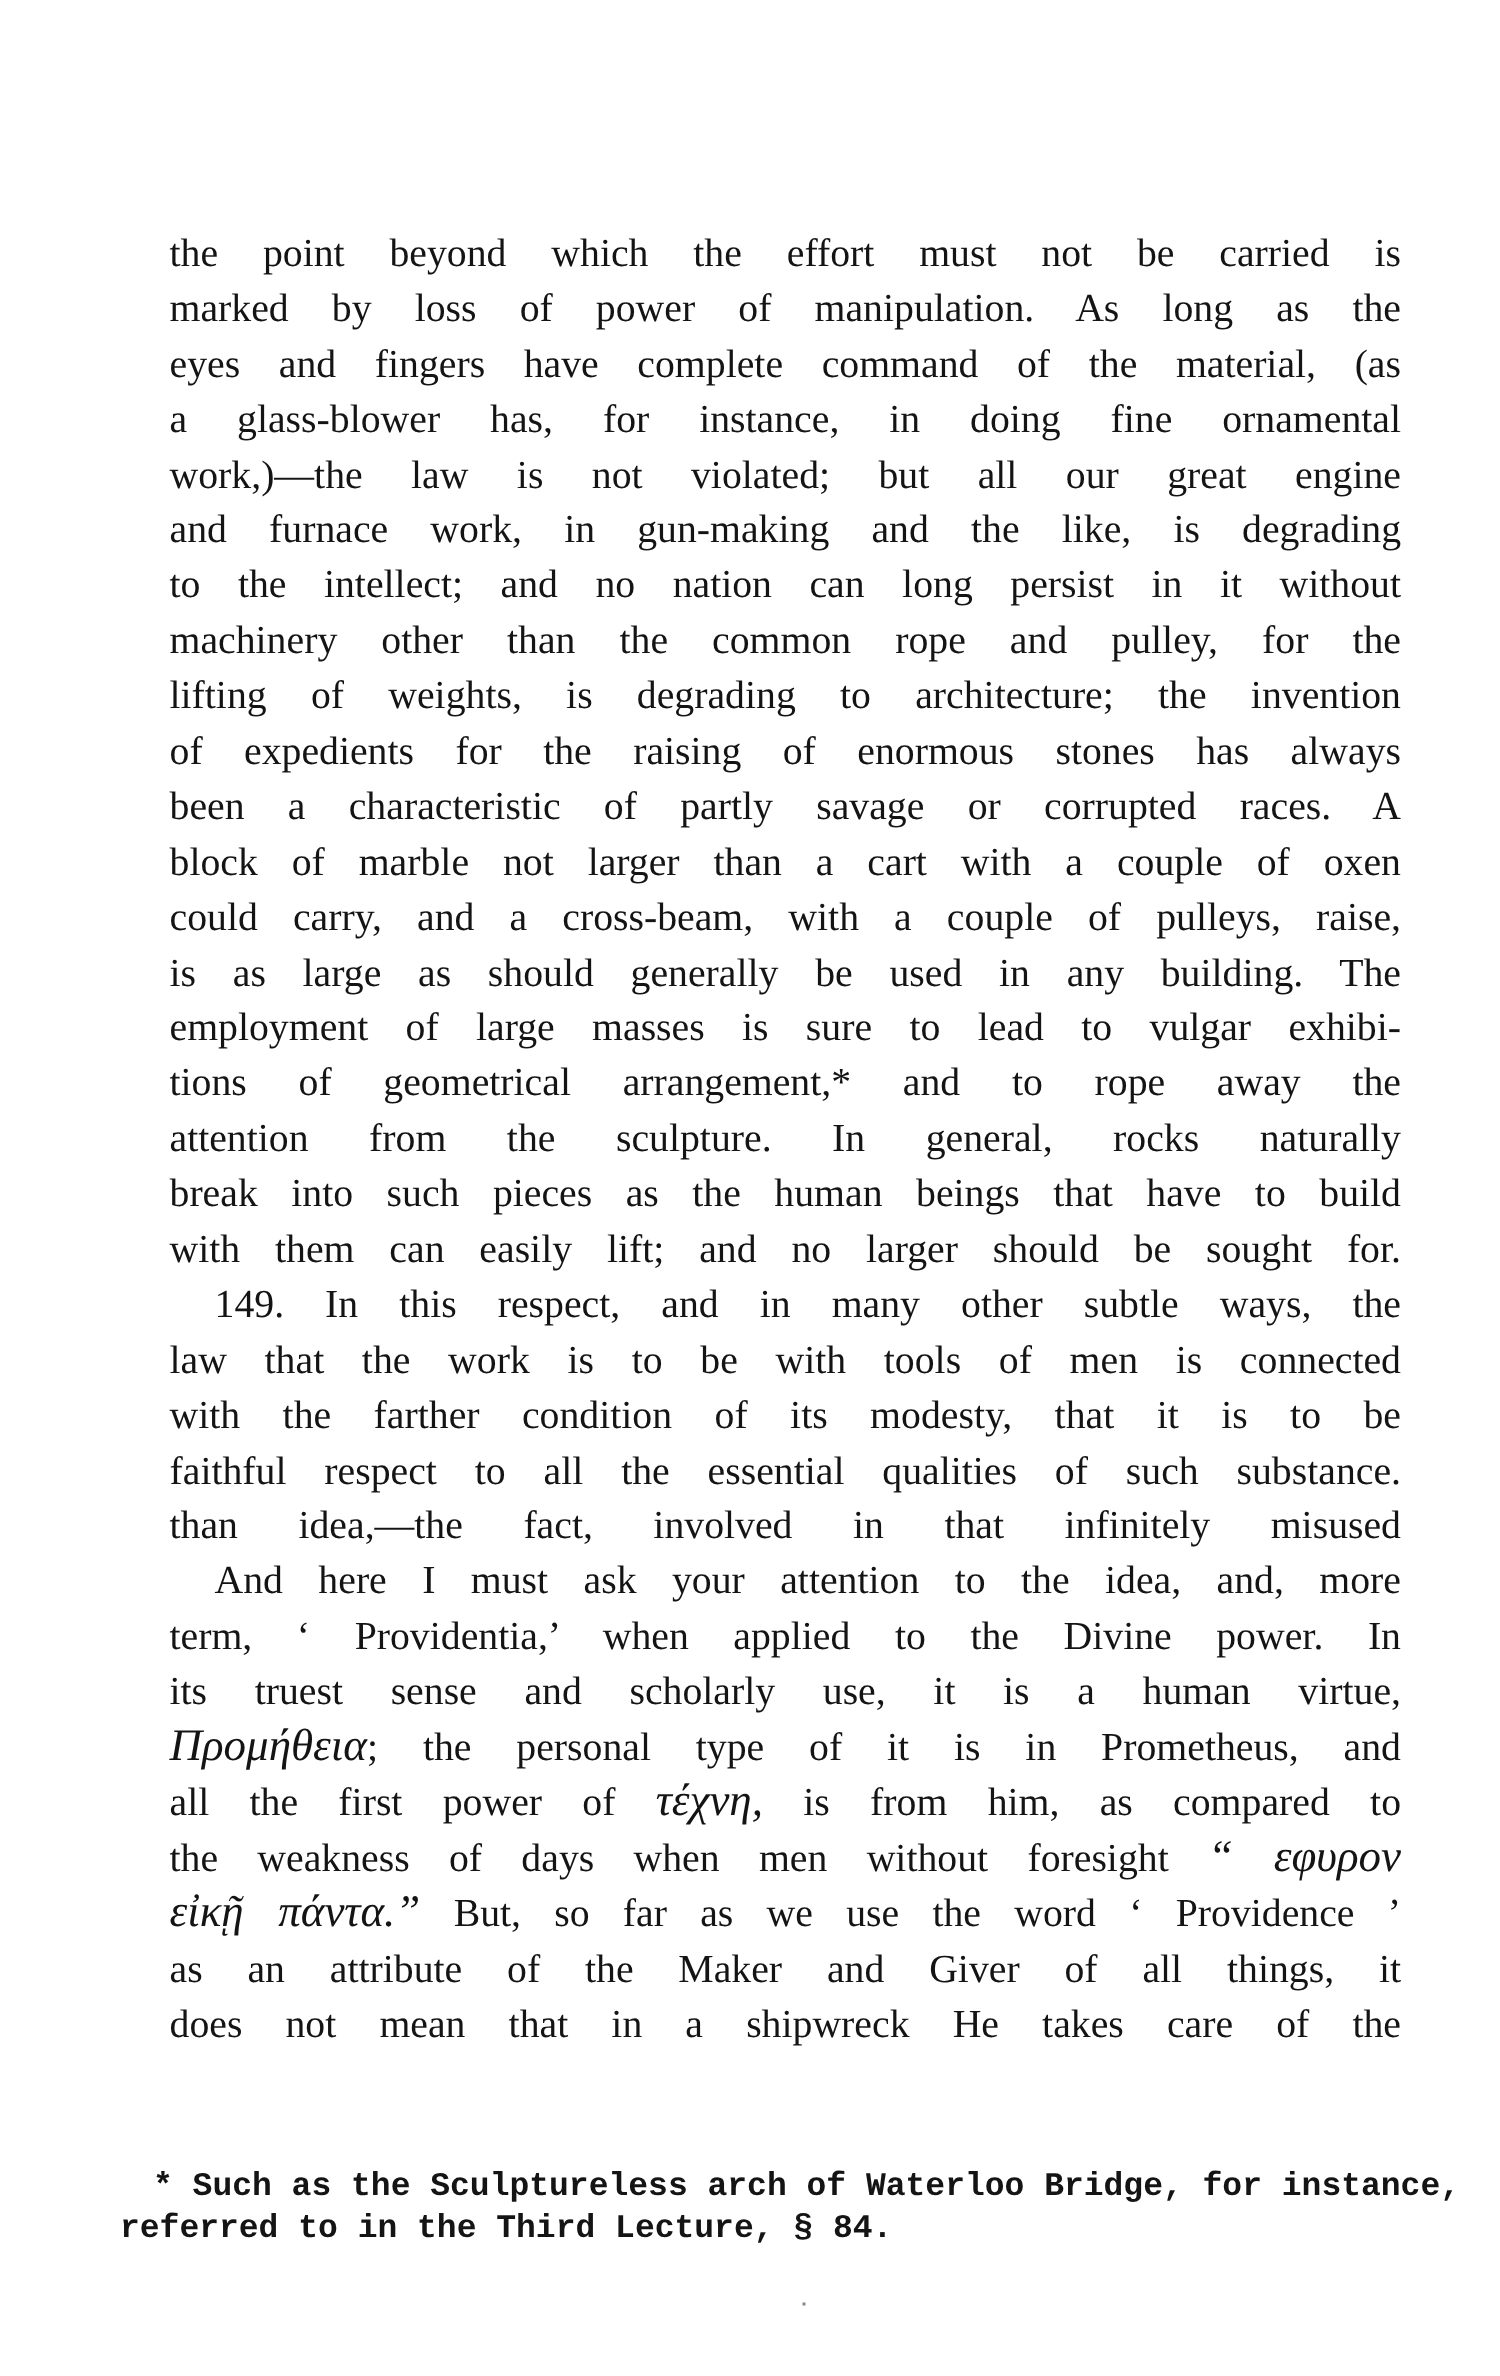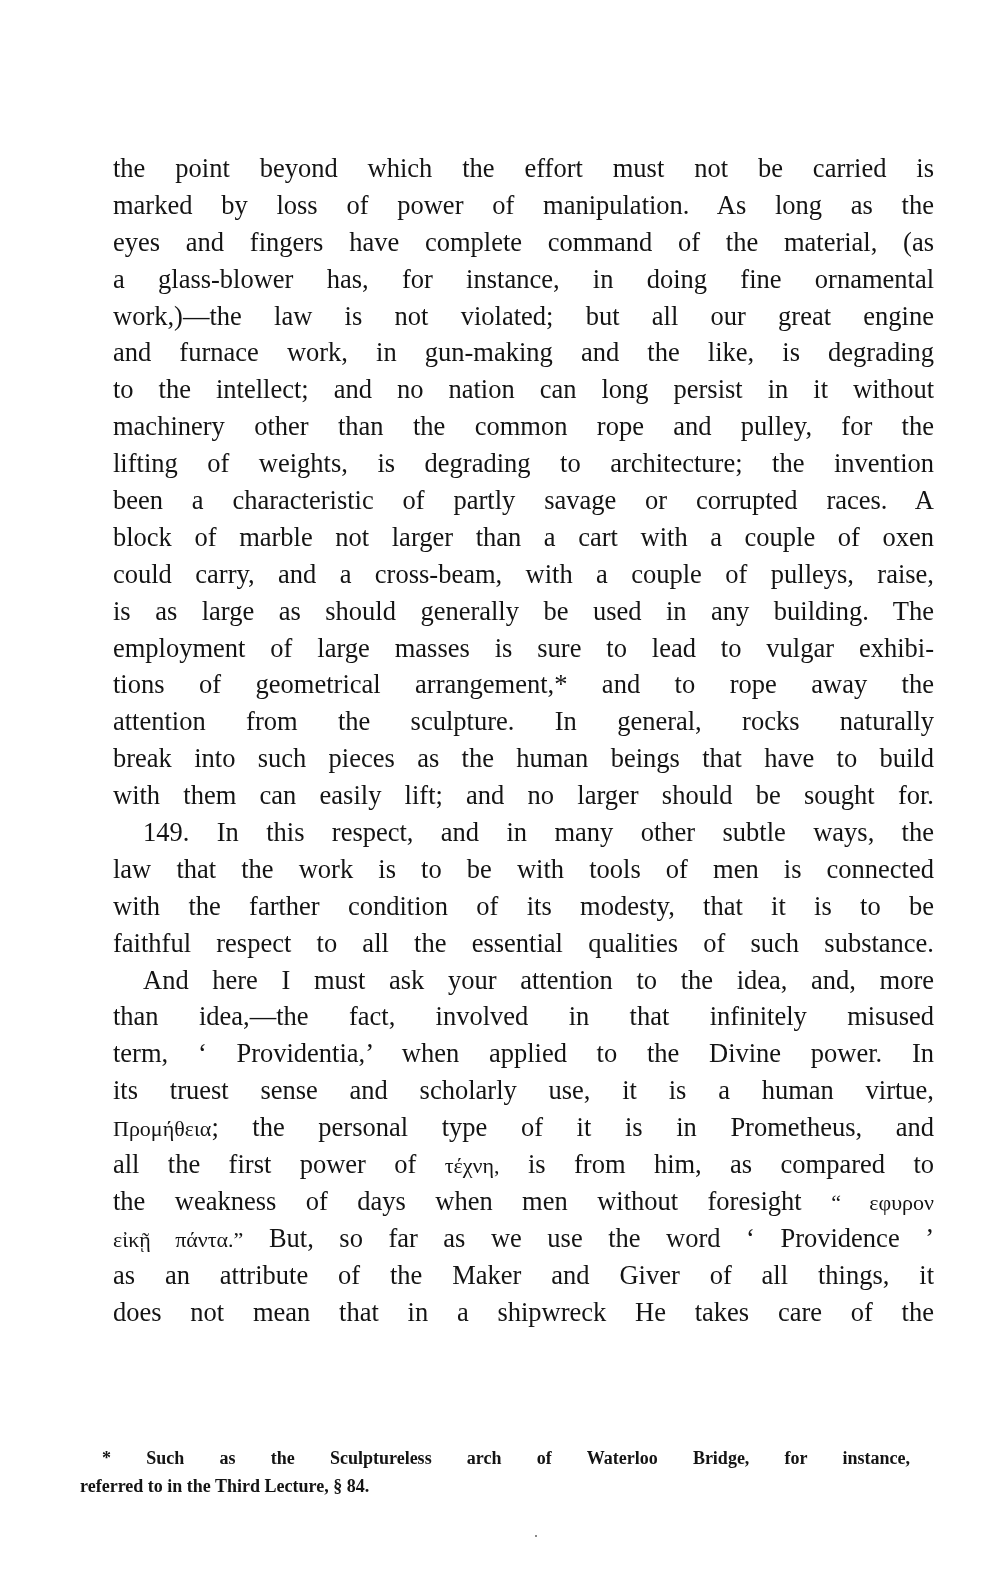--- a/index.html
+++ b/index.html
@@ -57,35 +57,37 @@
     font-size: 26.5px;
     text-align: justify;
     text-align-last: justify;
     white-space: nowrap;
     overflow: visible;
   }
   .line.indent {
     padding-left: 30px;
   }
   .greek {
-    font-size: 22px;
+    font-style: italic;
+    font-size: 30px;
   }
   .footnote {
     position: absolute;
     left: 80px;
     top: 1444px;
     width: 830px;
   }
   .fn-line {
     display: block;
-    font-size: 18px;
+    font-size: 22px;
     line-height: 28px;
     height: 28px;
     font-weight: bold;
     white-space: nowrap;
+    font-family: Liberation Mono, monospace;
   }
   .fn-line.first {
     padding-left: 22px;
     text-align: justify;
     text-align-last: justify;
   }
   .speck {
     position: absolute;
     left: 535px;
     top: 1535px;
@@ -103,35 +105,36 @@
   <div class="body-text">
     <span class="line">the point beyond which the effort must not be carried is</span>
     <span class="line">marked by loss of power of manipulation.  As long as the</span>
     <span class="line">eyes and fingers have complete command of the material, (as</span>
     <span class="line">a glass-blower has, for instance, in doing fine ornamental</span>
     <span class="line">work,)—the law is not violated; but all our great engine</span>
     <span class="line">and furnace work, in gun-making and the like, is degrading</span>
     <span class="line">to the intellect; and no nation can long persist in it without</span>
     <span class="line">machinery other than the common rope and pulley, for the</span>
     <span class="line">lifting of weights, is degrading to architecture; the invention</span>
+    <span class="line">of expedients for the raising of enormous stones has always</span>
     <span class="line">been a characteristic of partly savage or corrupted races.  A</span>
     <span class="line">block of marble not larger than a cart with a couple of oxen</span>
     <span class="line">could carry, and a cross-beam, with a couple of pulleys, raise,</span>
     <span class="line">is as large as should generally be used in any building.  The</span>
     <span class="line">employment of large masses is sure to lead to vulgar exhibi-</span>
     <span class="line">tions of geometrical arrangement,* and to rope away the</span>
     <span class="line">attention from the sculpture.  In general, rocks naturally</span>
     <span class="line">break into such pieces as the human beings that have to build</span>
     <span class="line">with them can easily lift; and no larger should be sought for.</span>
     <span class="line indent">149. In this respect, and in many other subtle ways, the</span>
     <span class="line">law that the work is to be with tools of men is connected</span>
     <span class="line">with the farther condition of its modesty, that it is to be</span>
     <span class="line">faithful respect to all the essential qualities of such substance.</span>
+    <span class="line">than idea,—the fact, involved in that infinitely misused</span>
     <span class="line indent">And here I must ask your attention to the idea, and, more</span>
-    <span class="line">than idea,—the fact, involved in that infinitely misused</span>
     <span class="line">term, ‘ Providentia,’ when applied to the Divine power.  In</span>
     <span class="line">its truest sense and scholarly use, it is a human virtue,</span>
     <span class="line"><span class="greek">Προμήθεια</span><span>; the personal type of it is in Prometheus, and</span></span>
     <span class="line"><span>all the first power of</span> <span class="greek">τέχνη,</span> <span>is from him, as compared to</span></span>
     <span class="line"><span>the weakness of days when men without foresight</span> <span class="greek">“ εφυρον</span></span>
     <span class="line"><span class="greek">εἰκῇ πάντα.”</span> <span>But, so far as we use the word ‘ Providence ’</span></span>
     <span class="line">as an attribute of the Maker and Giver of all things, it</span>
     <span class="line">does not mean that in a shipwreck He takes care of the</span>
   </div>
 

